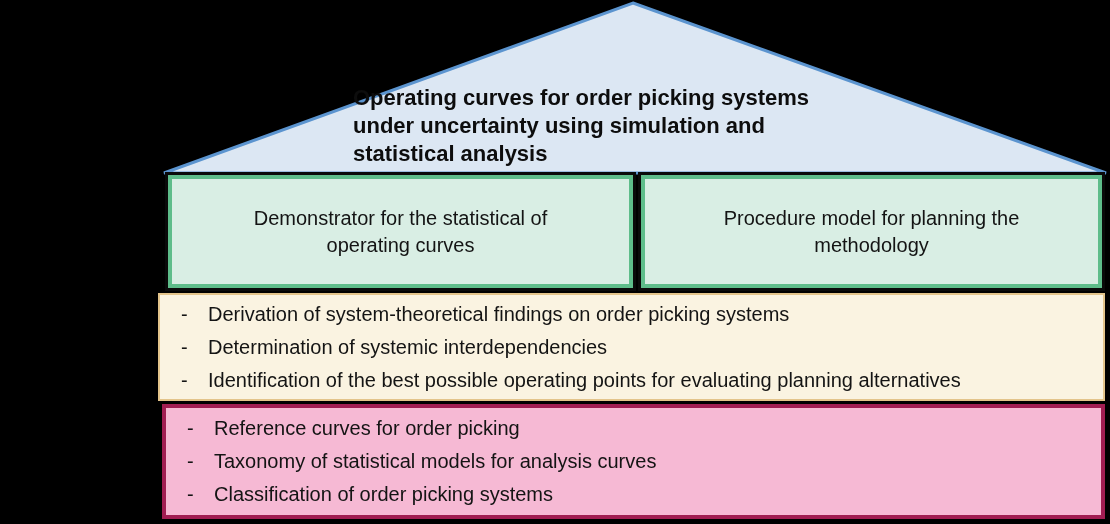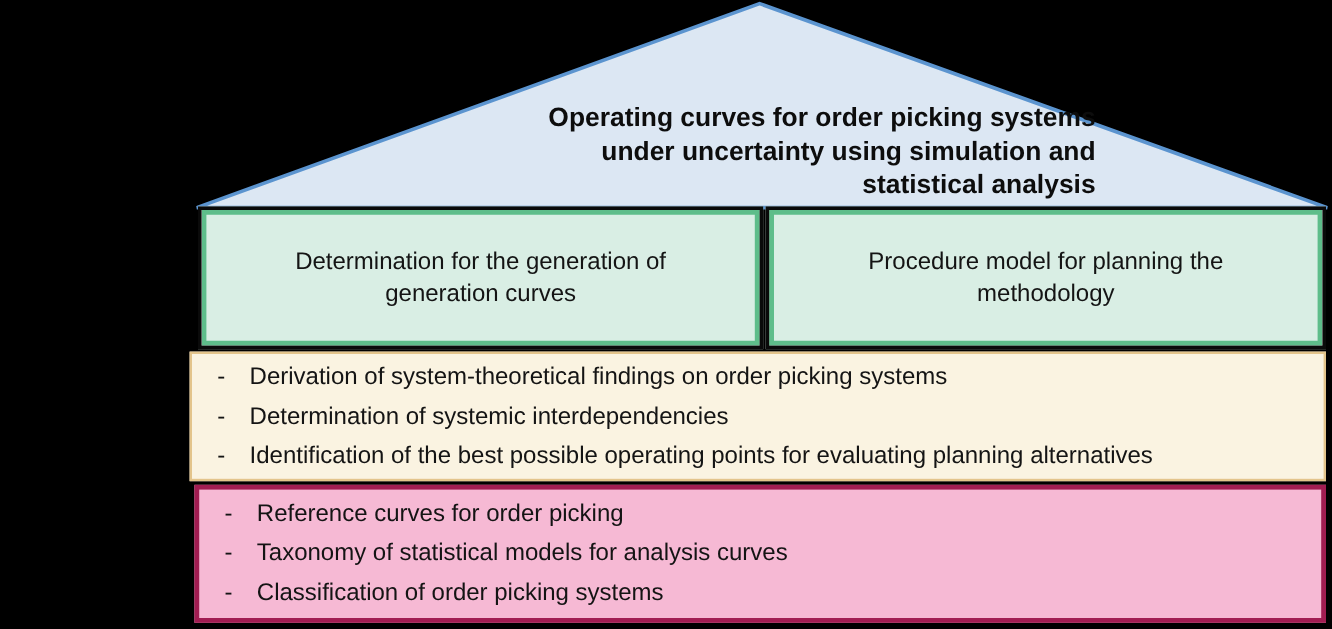--- a/index.html
+++ b/index.html
@@ -17,21 +17,21 @@
   }
   .stage { position: absolute; inset: 0; }
 
   
   .roof-svg { position: absolute; left: 0; top: 0; }
   .roof-title {
     position: absolute;
     left: 353px;
     top: 84px;
     width: 560px;
-    text-align: right;
+    text-align: left;
     font-weight: bold;
     font-size: 22px;
     line-height: 28px;
     color: #0d0d0d;
   }
 
   
   .pillar {
     position: absolute;
     top: 172px;
@@ -92,22 +92,22 @@
   <svg class="roof-svg" width="1110" height="176">
     <polygon points="633,3 1106,173 164,173" stroke-width="3" stroke="#5b94cf" fill="#dce7f3"></polygon>
   </svg>
   <div class="roof-title">
     <div>Operating curves for order picking systems</div>
     <div>under uncertainty using simulation and</div>
     <div>statistical analysis</div>
   </div>
 
   <div class="pillar pillar-left">
-    <div>Determination for the generation of</div>
-    <div>generation curves</div>
+    <div>Demonstrator for the statistical of</div>
+    <div>operating curves</div>
   </div>
   <div class="pillar pillar-right">
     <div>Procedure model for planning the</div>
     <div>methodology</div>
   </div>
 
   <div class="band band-findings">
     <div class="bullet-row">
       <span class="bullet-dash">-</span>
       <span class="bullet-text">Derivation of system-theoretical findings on order picking systems</span>

